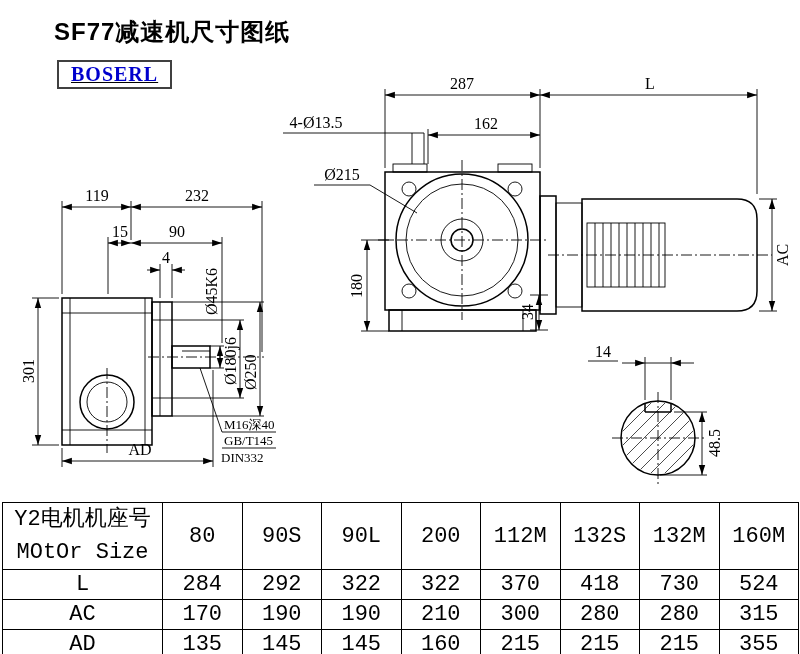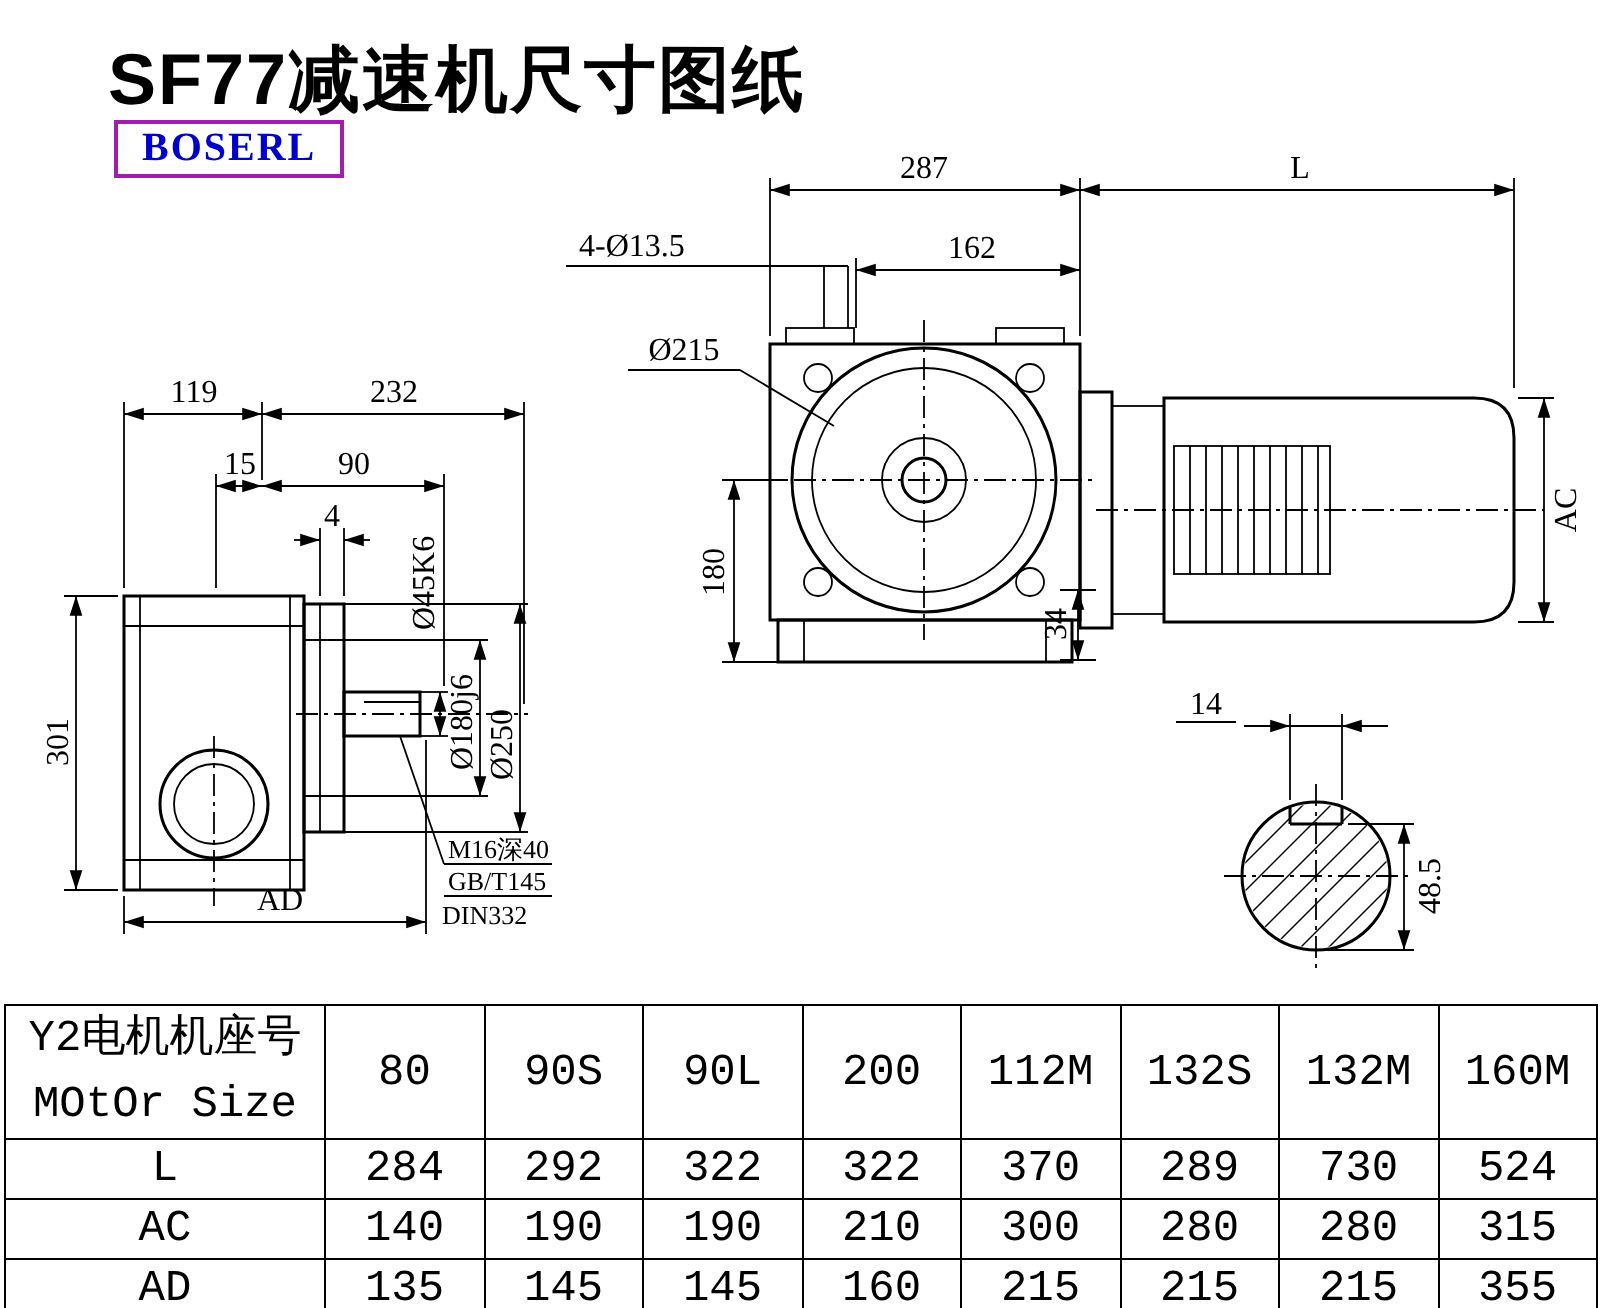--- a/index.html
+++ b/index.html
@@ -6,25 +6,25 @@
   html,body { background:#fff; }
   body {
     width:800px; height:654px; position:relative; overflow:hidden;
     font-family:"Liberation Serif", serif; color:#000;
   }
   .page { position:absolute; inset:0; background:#fff; }
 
   .title {
     position:absolute; left:54px; top:16px;
     font-family:"Liberation Sans", sans-serif;
-    font-weight:bold; font-size:36px; letter-spacing:1px; color:#000;
+    font-weight:bold; font-size:24px; letter-spacing:1px; color:#000;
   }
   .logo-box {
     position:absolute; left:57px; top:60px;
-    border:2px solid #a21caf; background:#fff; padding:1px 12px;
+    border:2px solid #404040; background:#fff; padding:1px 12px;text-decoration:underline;
   }
   .logo-text {
     font-family:"Liberation Serif", serif; font-weight:bold;
     font-size:20px; color:#0000cd; letter-spacing:1px;
   }
 
   svg.drawing { position:absolute; left:0; top:0; }
 
   .thick  { stroke:#000; stroke-width:1.5; fill:none; }
   .thin   { stroke:#000; stroke-width:0.9; fill:none; }
@@ -288,27 +288,27 @@
         <th>132M</th>
         <th>160M</th>
       </tr>
       <tr>
         <td>L</td>
         <td>284</td>
         <td>292</td>
         <td>322</td>
         <td>322</td>
         <td>370</td>
-        <td>289</td>
+        <td>418</td>
         <td>730</td>
         <td>524</td>
       </tr>
       <tr>
         <td>AC</td>
-        <td>140</td>
+        <td>170</td>
         <td>190</td>
         <td>190</td>
         <td>210</td>
         <td>300</td>
         <td>280</td>
         <td>280</td>
         <td>315</td>
       </tr>
       <tr>
         <td>AD</td>

